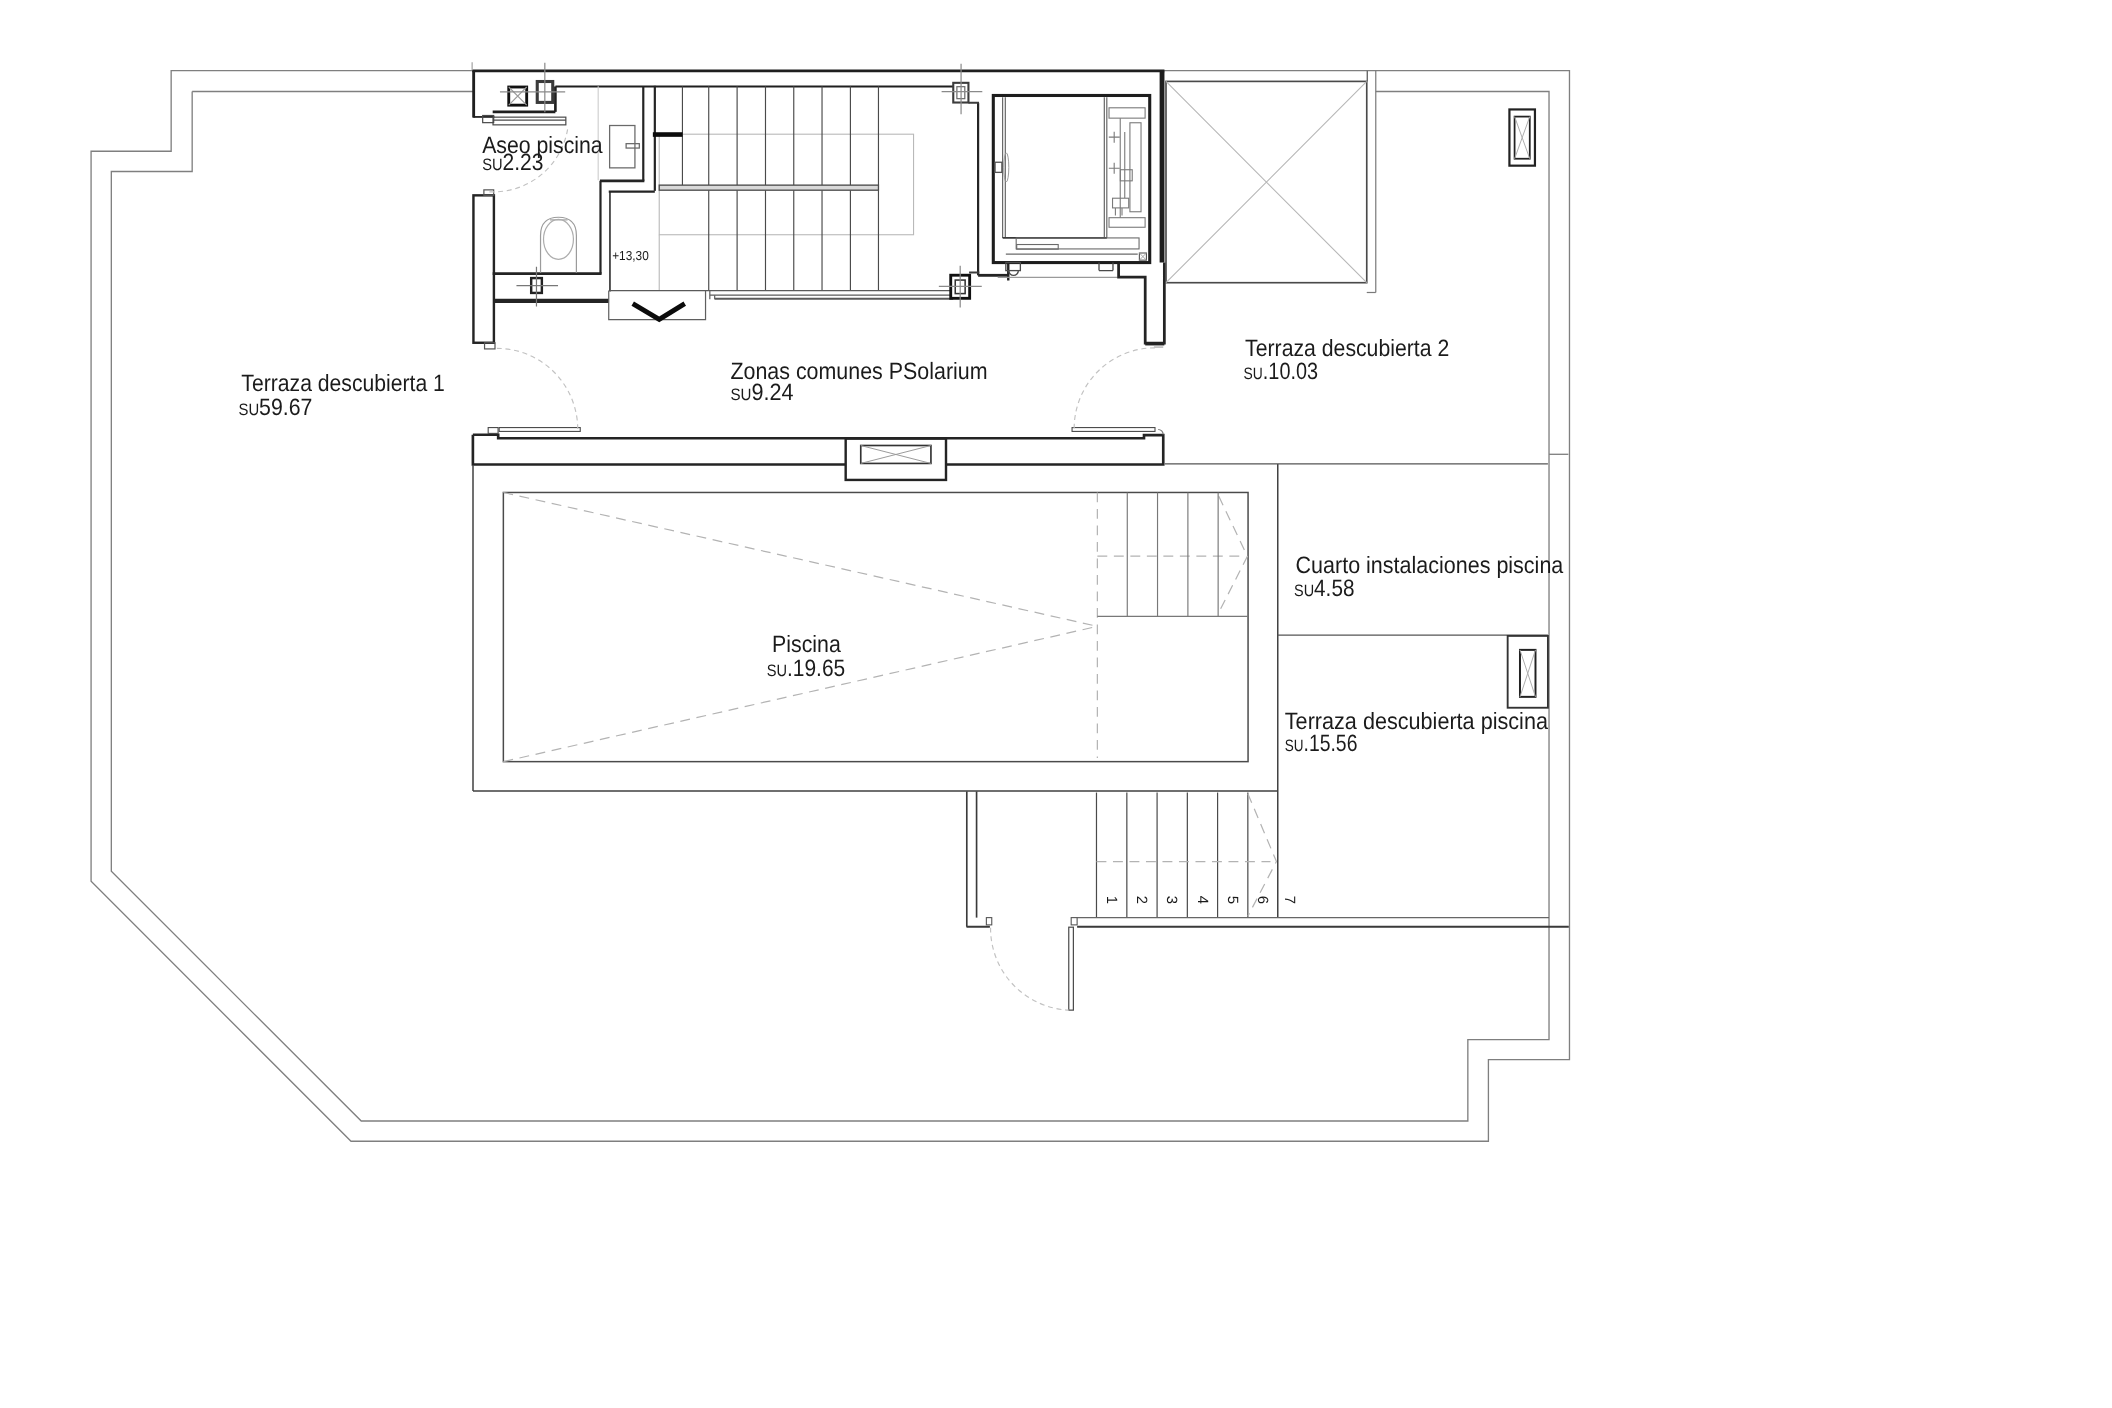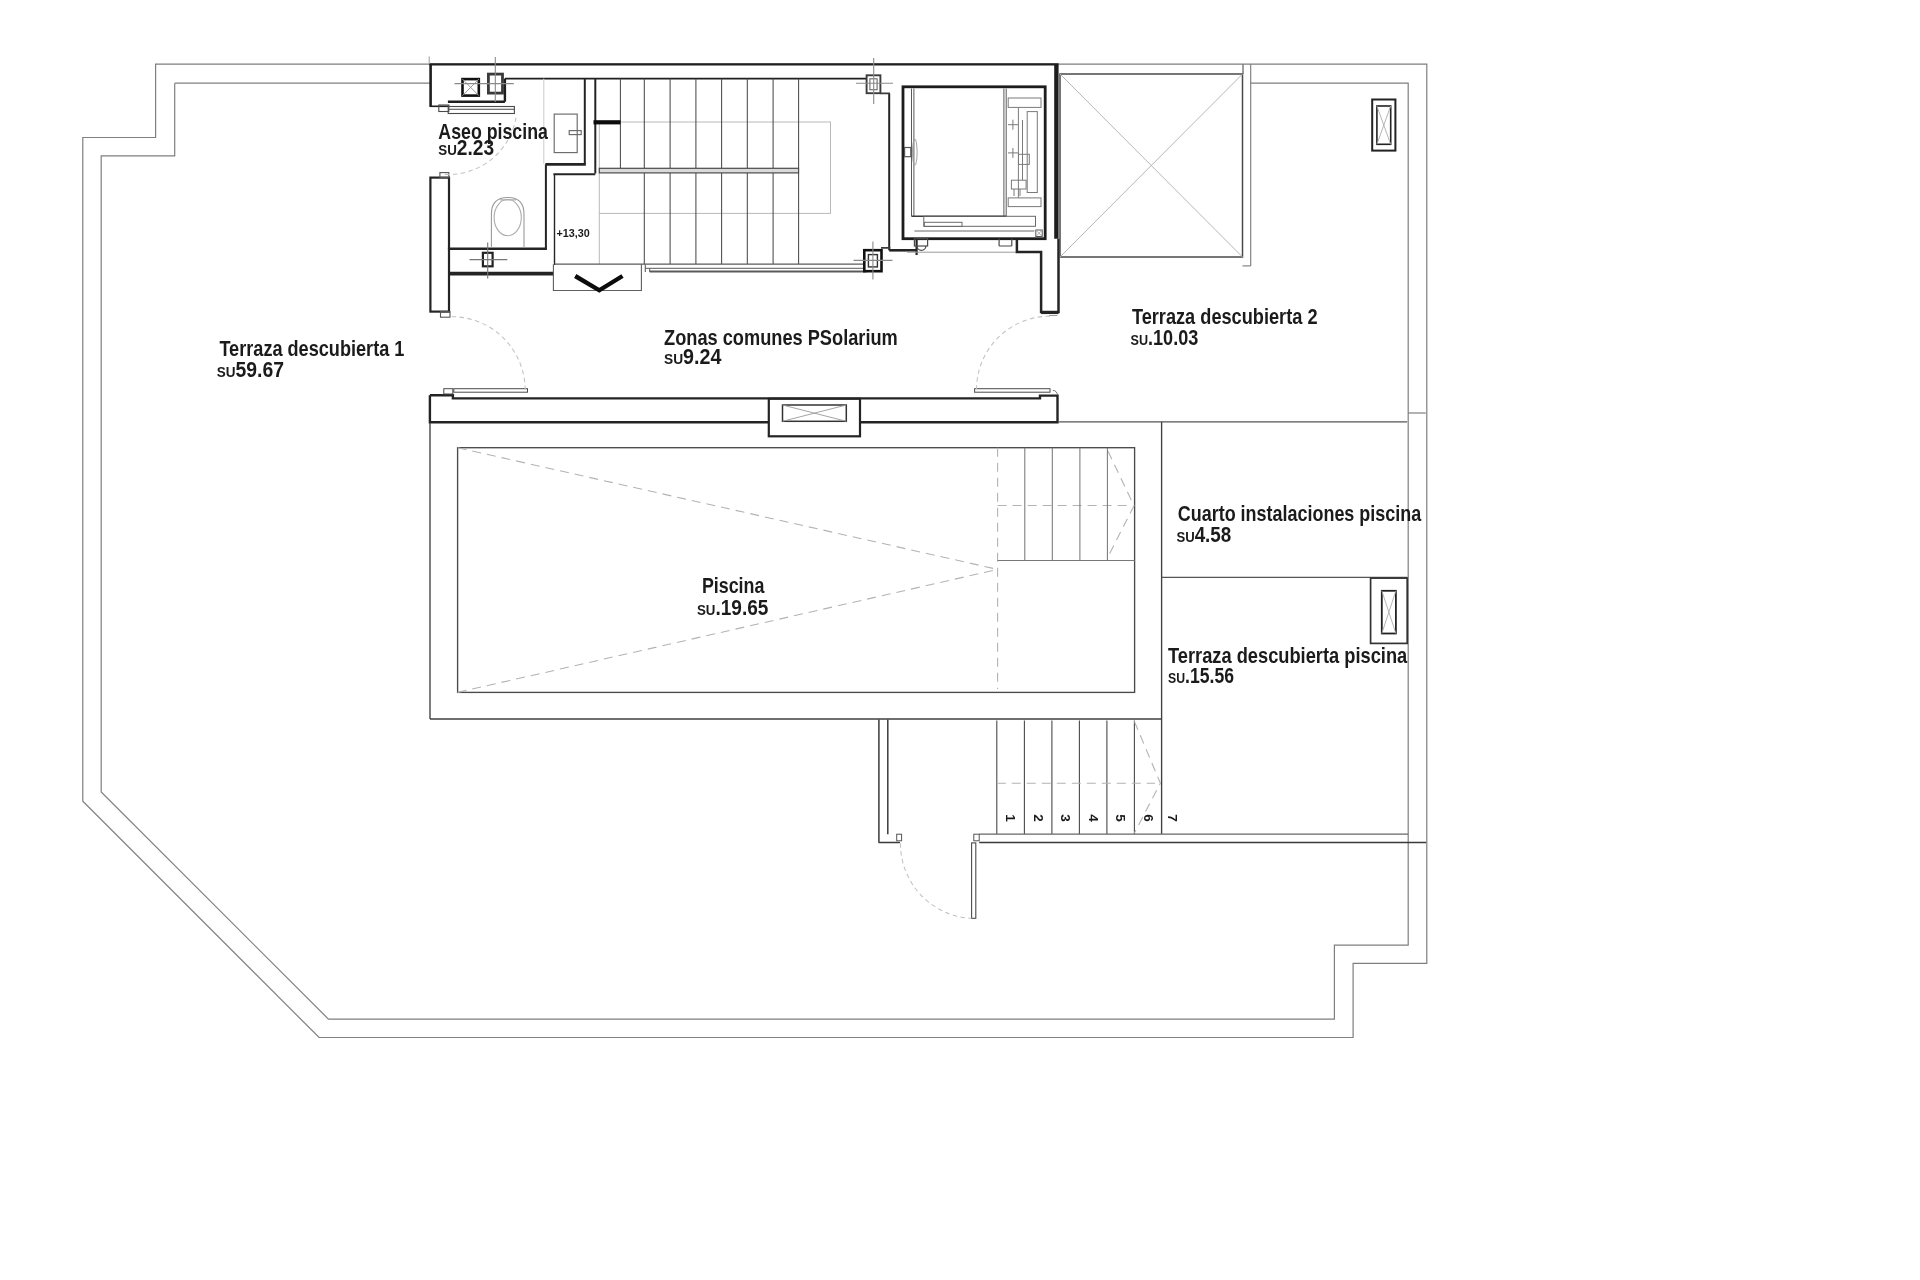--- a/index.html
+++ b/index.html
@@ -1,16 +1,16 @@
 <!DOCTYPE html>
 <html><head>
 <meta charset="utf-8">
 <style>
   html,body{margin:0;padding:0;background:#ffffff;}
-  .wrap{width:1920px;height:1280px;position:relative;overflow:hidden;background:#fff;font-weight:bold;}
+  .wrap{width:1920px;height:1280px;position:relative;overflow:hidden;background:#fff;}
   text{font-family:"Liberation Sans",sans-serif;fill:#1b1b1b;}
 </style>
 </head>
 <body>
 <div class="wrap">
 <svg width="1920" height="1280" viewBox="0 0 1920 1280">
 <rect x="0" y="0" width="1920" height="1280" fill="#ffffff"></rect>
 
 <g stroke="#7f7f7f" stroke-width="1.2" fill="none">
   <path d="M155.6,64.2 H1426.8 V963.3 H1353.1 V1037.5 H319.1 L82.8,801.2 V137.5 H155.6 Z"></path>

